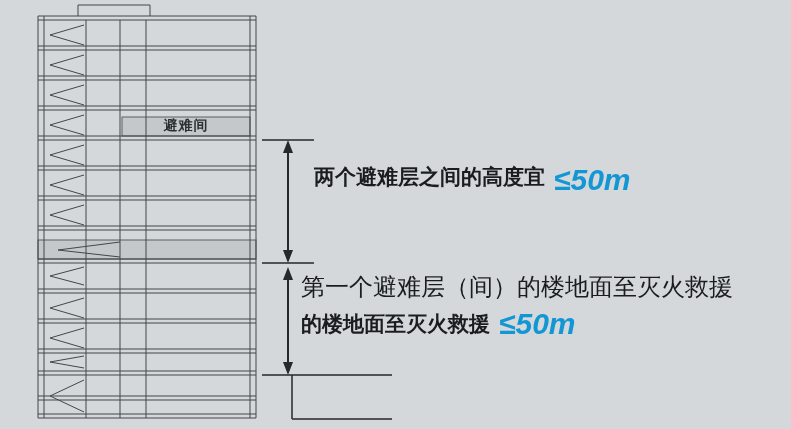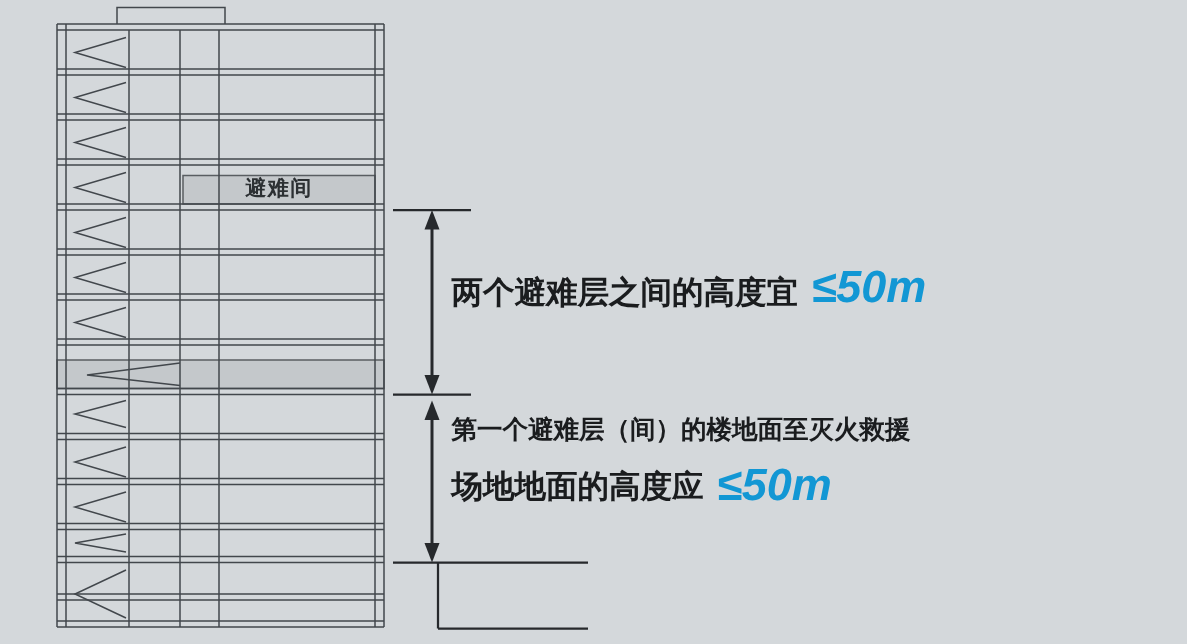--- a/index.html
+++ b/index.html
@@ -19,29 +19,29 @@
   .arr{fill:#26292c;stroke:none;}
 
   .band-label{
     position:absolute;display:flex;align-items:center;justify-content:center;
     font-size:14px;font-weight:600;color:#2c3033;letter-spacing:1px;white-space:nowrap;
   }
   #room-label{left:122px;top:116px;width:128px;height:20px;}
   #floor-label{left:140px;top:239px;width:92px;height:20px;}
 
   .ann{
-    position:absolute;left:301px;top:163px;height:46px;
-    display:flex;align-items:flex-end;gap:9px;white-space:nowrap;
+    position:absolute;left:314px;top:163px;height:46px;
+    display:flex;align-items:flex-start;gap:9px;white-space:nowrap;
     color:var(--text,#1a1c1e);
   }
   .ann-text{font-size:21px;font-weight:600;}
   .val{font-size:30px;font-weight:700;color:var(--accent,#1297d4);font-style:italic;}
 
   .ann2{position:absolute;left:301px;top:271px;color:var(--text,#1a1c1e);}
-  .ann-line{font-size:17px;font-weight:700;line-height:32px;white-space:nowrap;}
+  .ann-line{font-size:24px;font-weight:400;line-height:32px;white-space:nowrap;}
   .ann-line2{
     display:flex;align-items:center;gap:9px;margin-top:4px;
     font-size:21px;font-weight:600;white-space:nowrap;
   }
 </style>
 </head>
 <body>
 
 <div id="stage">
 
@@ -90,18 +90,18 @@
   <div class="band-label" id="room-label">避难间</div>
 
   <div class="ann">
     <span class="ann-text">两个避难层之间的高度宜</span>
     <span class="val">≤50m</span>
   </div>
 
   <div class="ann2">
     <div class="ann-line">第一个避难层（间）的楼地面至灭火救援</div>
     <div class="ann-line2">
-      <span>场地地面的高度应</span>
+      <span>的楼地面至灭火救援</span>
       <span class="val">≤50m</span>
     </div>
   </div>
 
 </div>
 
 </body></html>

